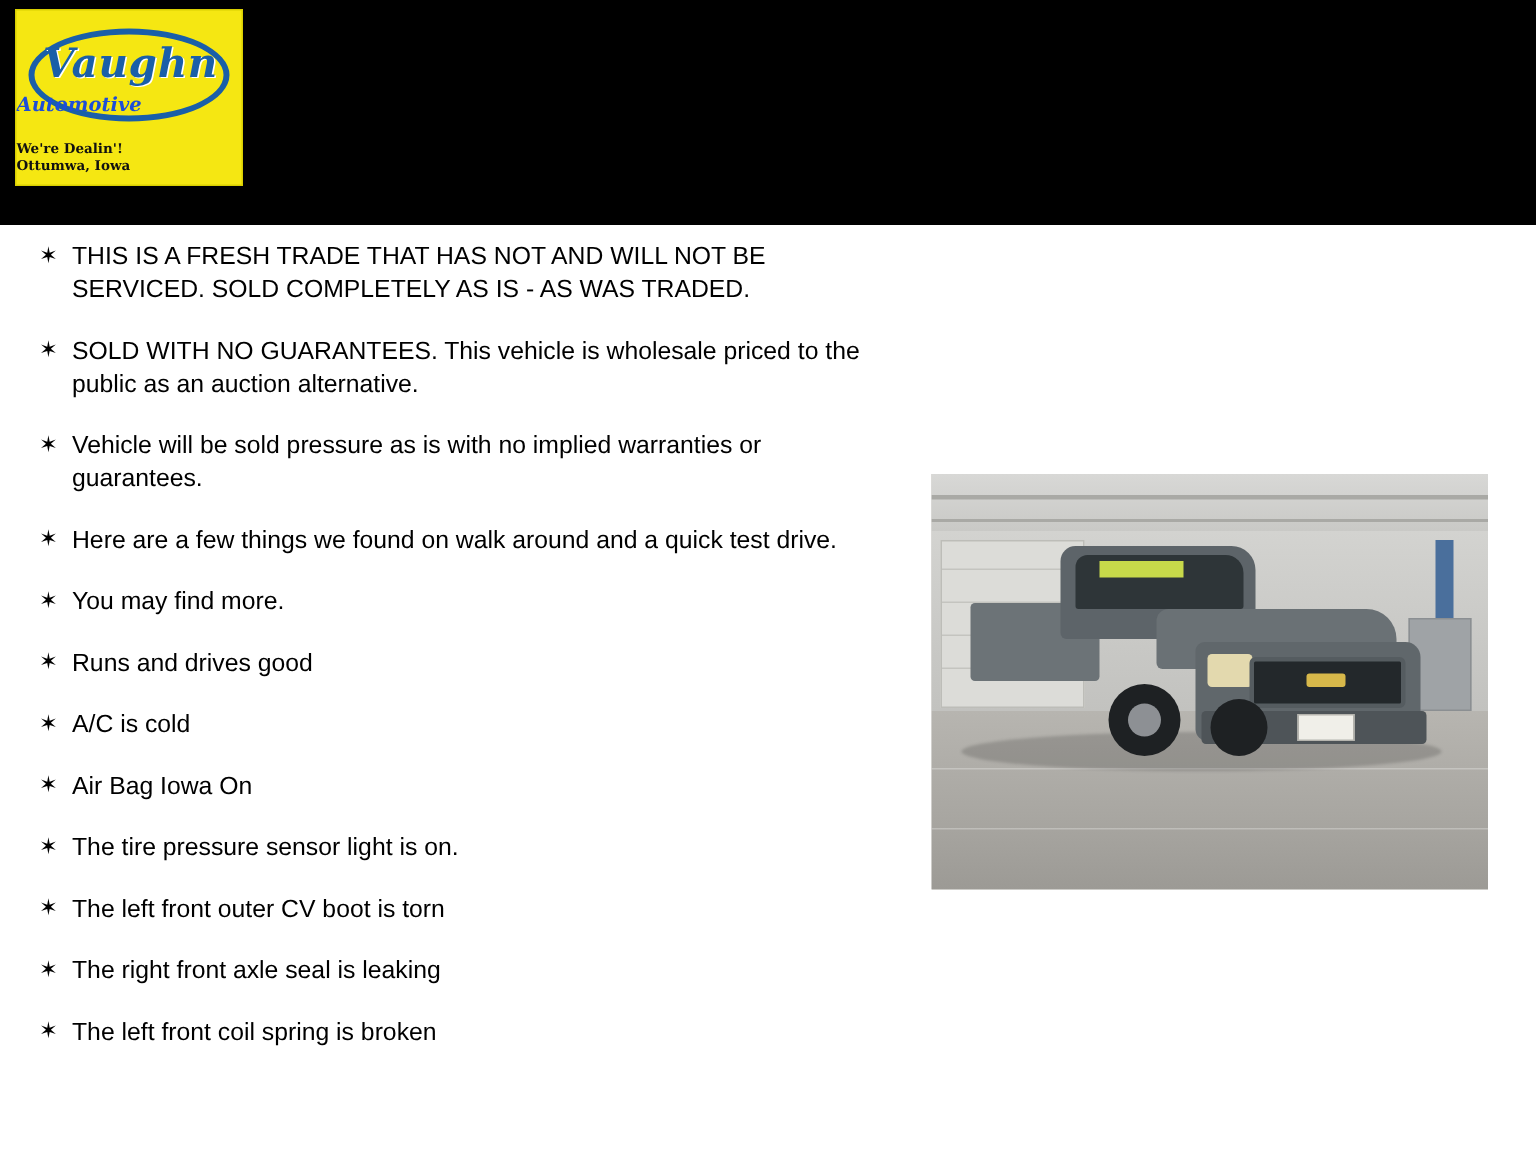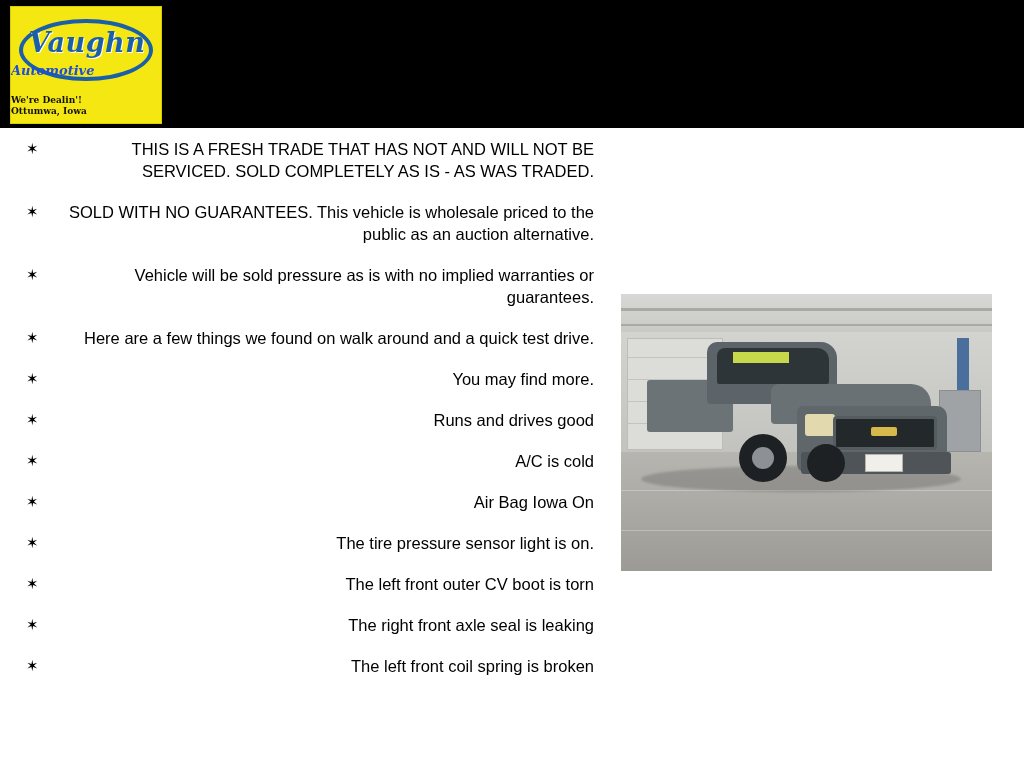--- a/index.html
+++ b/index.html
@@ -13,21 +13,21 @@
     font-family: "Liberation Sans", sans-serif;
     color: #000000;
     overflow: hidden;
     position: relative;
   }
 
   
   .header {
     position: relative;
     width: 1024px;
-    height: 128px;
+    height: 150px;
     background: #000000;
     box-sizing: border-box;
     padding-left: 20px;
   }
   .logo-box {
     position: absolute;
     left: 10px;
     top: 6px;
     width: 152px;
     height: 118px;
@@ -117,21 +117,20 @@
   .bullet .star {
     position: absolute;
     left: 12px;
     top: 0px;
     font-size: 15px;
     line-height: 22px;
     color: #000000;
   }
   .bullet .txt {
     display: block;
-    text-align: right;
   }
 
   
   .photo {
     position: absolute;
     left: 621px;
     top: 166px;
     width: 371px;
     height: 277px;
     background: #b9b7b2;

